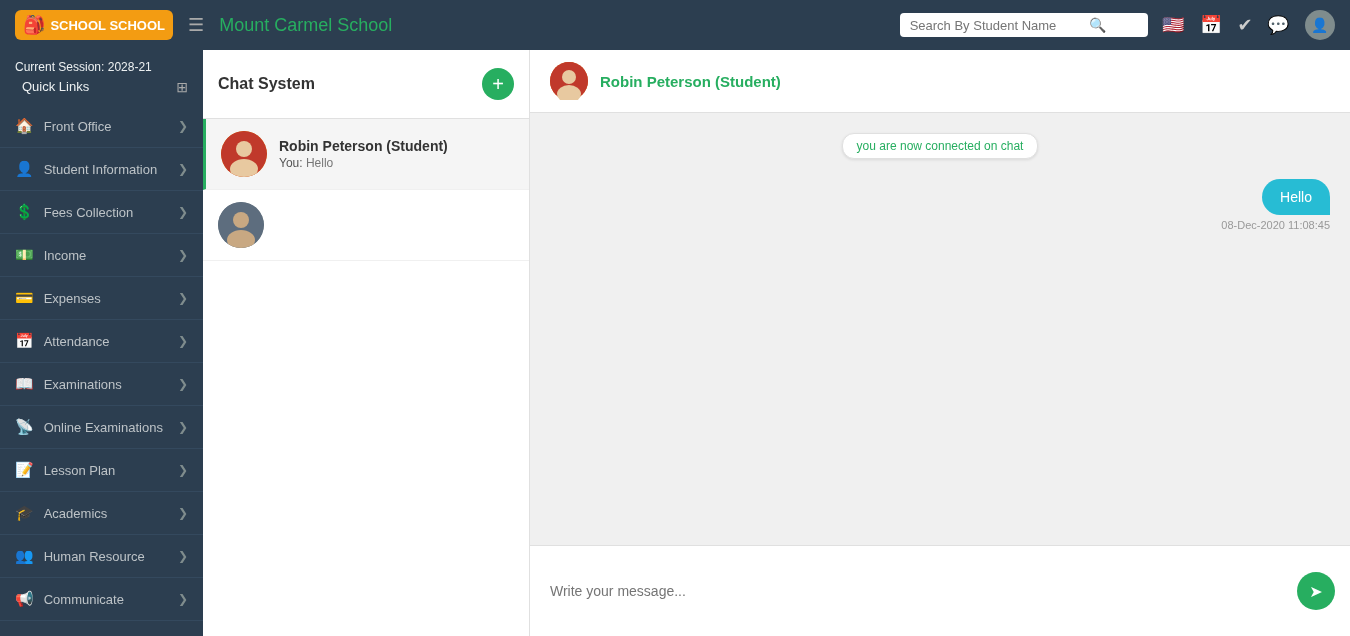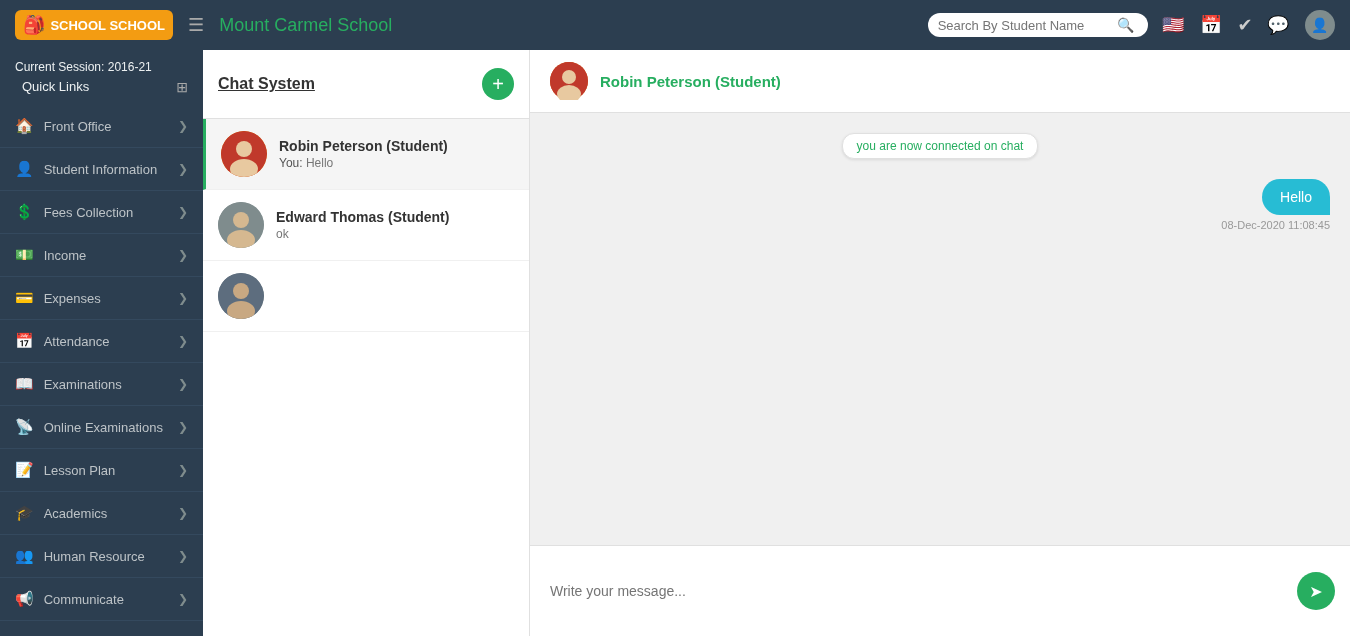--- a/index.html
+++ b/index.html
@@ -37,23 +37,23 @@
     .school-name {
       color: #27ae60;
       font-size: 18px;
       font-weight: normal;
       flex: 1;
     }
     .search-bar {
       display: flex;
       align-items: center;
       background: white;
-      border-radius: 12px;
+      border-radius: 4px;
       padding: 4px 10px;
-      width: 220px;
+      width: 248px;
     }
     .search-bar input {
       border: none;
       outline: none;
       font-size: 13px;
       width: 180px;
       color: #666;
     }
     .search-icon { color: #888; font-size: 14px; }
     .nav-icons {
@@ -142,21 +142,20 @@
       display: flex;
       align-items: center;
       justify-content: space-between;
       padding: 18px 15px;
       border-bottom: 1px solid #e0e0e0;
     }
     .chat-panel-title {
       font-size: 16px;
       font-weight: 600;
       color: #333;
-      text-decoration: underline;
     }
     .add-btn {
       background: #27ae60;
       border-radius: 50%;
       width: 32px;
       height: 32px;
       display: flex;
       align-items: center;
       justify-content: center;
       color: white;
@@ -315,21 +314,21 @@
     <span class="nav-icon">✔</span>
     <span class="nav-icon">💬</span>
     <div class="avatar-circle">👤</div>
   </div>
 </div>
 
 <div class="main-layout">
 
   <div class="sidebar">
     <div class="session-bar">
-      <span>Current Session: 2016-21</span>
+      <span>Current Session: 2028-21</span>
     </div>
     <div class="quick-links">
       <span>Quick Links</span>
       <span class="grid-icon">⊞</span>
     </div>
 
     <div class="sidebar-item">
       <div class="sidebar-item-left">
         <span class="sidebar-item-icon">🏠</span>
         <span>Front Office</span>
@@ -443,35 +442,20 @@
         </div>
         <div class="chat-info">
           <div class="chat-name">Robin Peterson (Student)</div>
           <div class="chat-preview">
             <span class="you-label">You:</span>
             <span>Hello</span>
           </div>
         </div>
       </div>
 
-      <div class="chat-list-item">
-        <div class="chat-avatar av2">
-          <svg width="46" height="46" viewBox="0 0 46 46">
-            <circle cx="23" cy="23" r="23" fill="#7f8c8d"></circle>
-            <circle cx="23" cy="18" r="8" fill="#d5b890"></circle>
-            <ellipse cx="23" cy="38" rx="14" ry="10" fill="#d5b890"></ellipse>
-          </svg>
-        </div>
-        <div class="chat-info">
-          <div class="chat-name">Edward Thomas (Student)</div>
-          <div class="chat-preview">
-            <span>ok</span>
-          </div>
-        </div>
-      </div>
 
       <div class="chat-list-item">
         <div class="chat-avatar av3">
           <svg width="46" height="46" viewBox="0 0 46 46">
             <circle cx="23" cy="23" r="23" fill="#5d6d7e"></circle>
             <circle cx="23" cy="18" r="8" fill="#c8a882"></circle>
             <ellipse cx="23" cy="38" rx="14" ry="10" fill="#c8a882"></ellipse>
           </svg>
         </div>
       </div>

